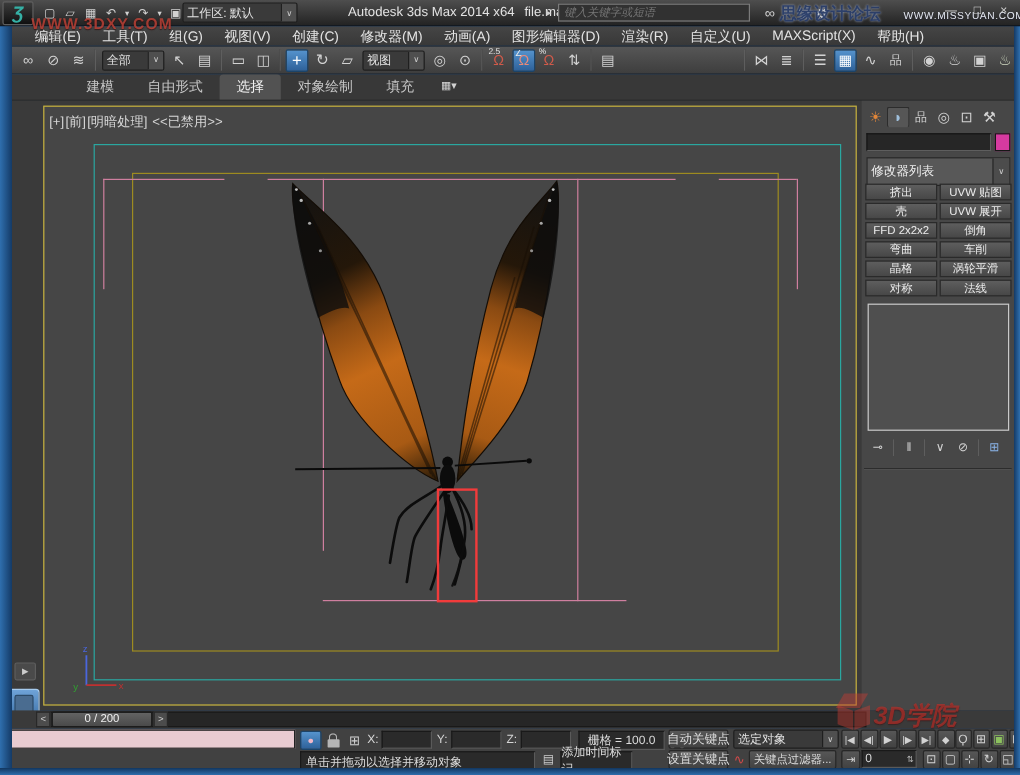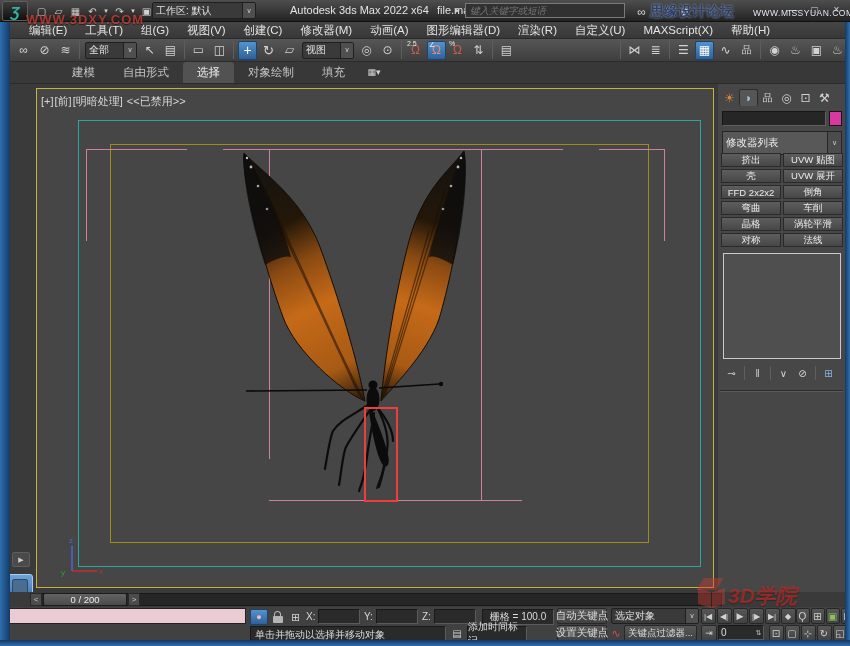--- a/index.html
+++ b/index.html
@@ -162,25 +162,25 @@
         <div class="tbtn">
           <span>↷</span>
         </div>
         <div class="tbtn" style="width: 8px;">
           <span style="font-size: 7px;">▾</span>
         </div>
         <div class="tbtn">
           <span>▣</span>
         </div>
       </div>
-    <div class="abs tdd" id="workspace-dd" style="width:104px">
+    <div class="abs tdd" id="workspace-dd" style="width:96px">
       <span class="tdd-l">工作区: 默认</span>
       <span class="tdd-c">∨</span>
     </div>
-    <div class="abs" id="title-text">Autodesk 3ds Max  2022 x64</div>
+    <div class="abs" id="title-text">Autodesk 3ds Max  2014 x64</div>
     <div class="abs" id="file-text">file.max</div>
     <div class="abs" id="search-go">▸</div>
     <input class="abs" id="search-box" placeholder="键入关键字或短语" style="">
     <div class="abs tbtn" id="search-find">
         <span>∞</span>
       </div>
     <div class="abs tbtn" id="search-help">
         <span>⚙</span>
       </div>
     <div class="abs winbtn" id="btn-min">—</div>

